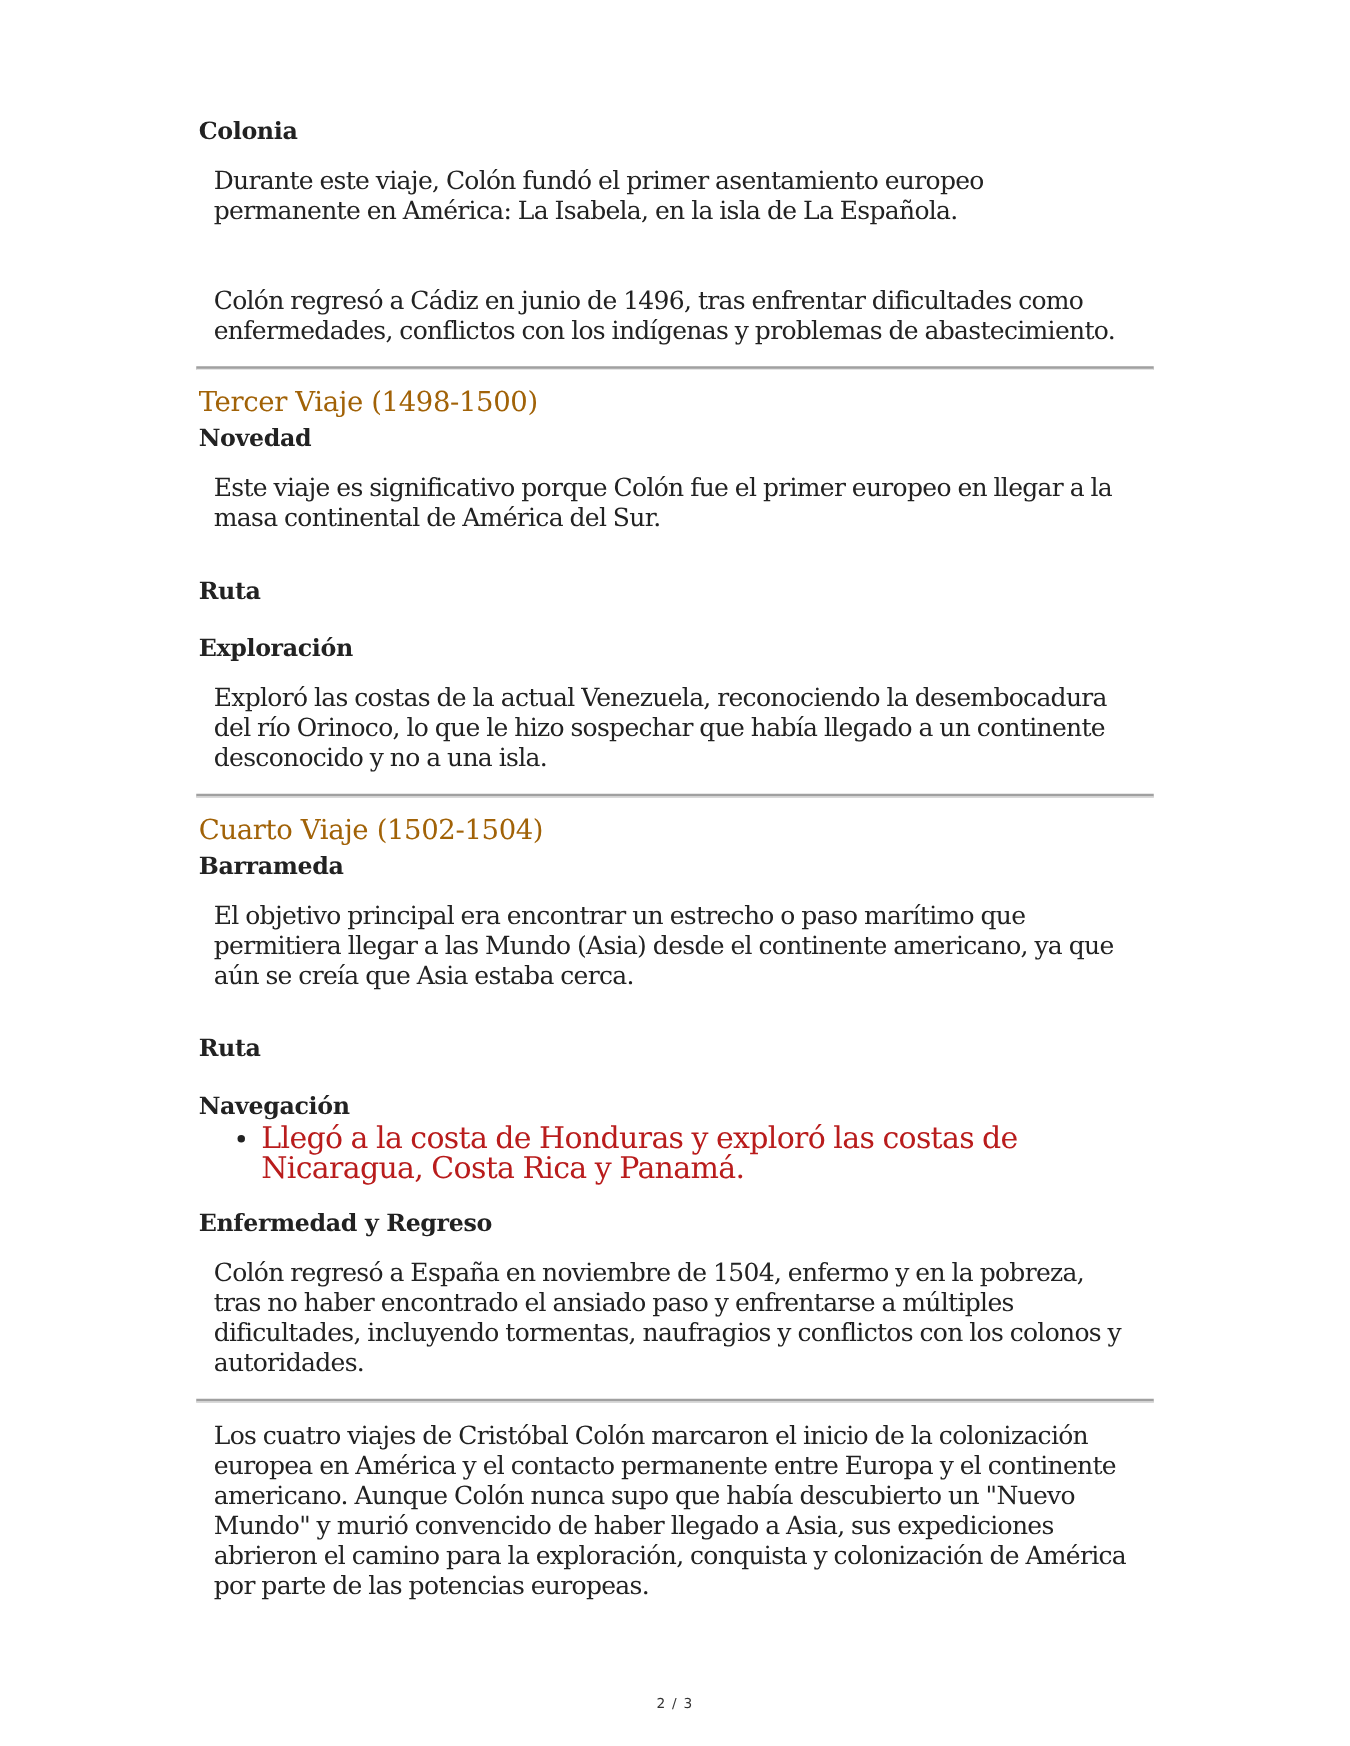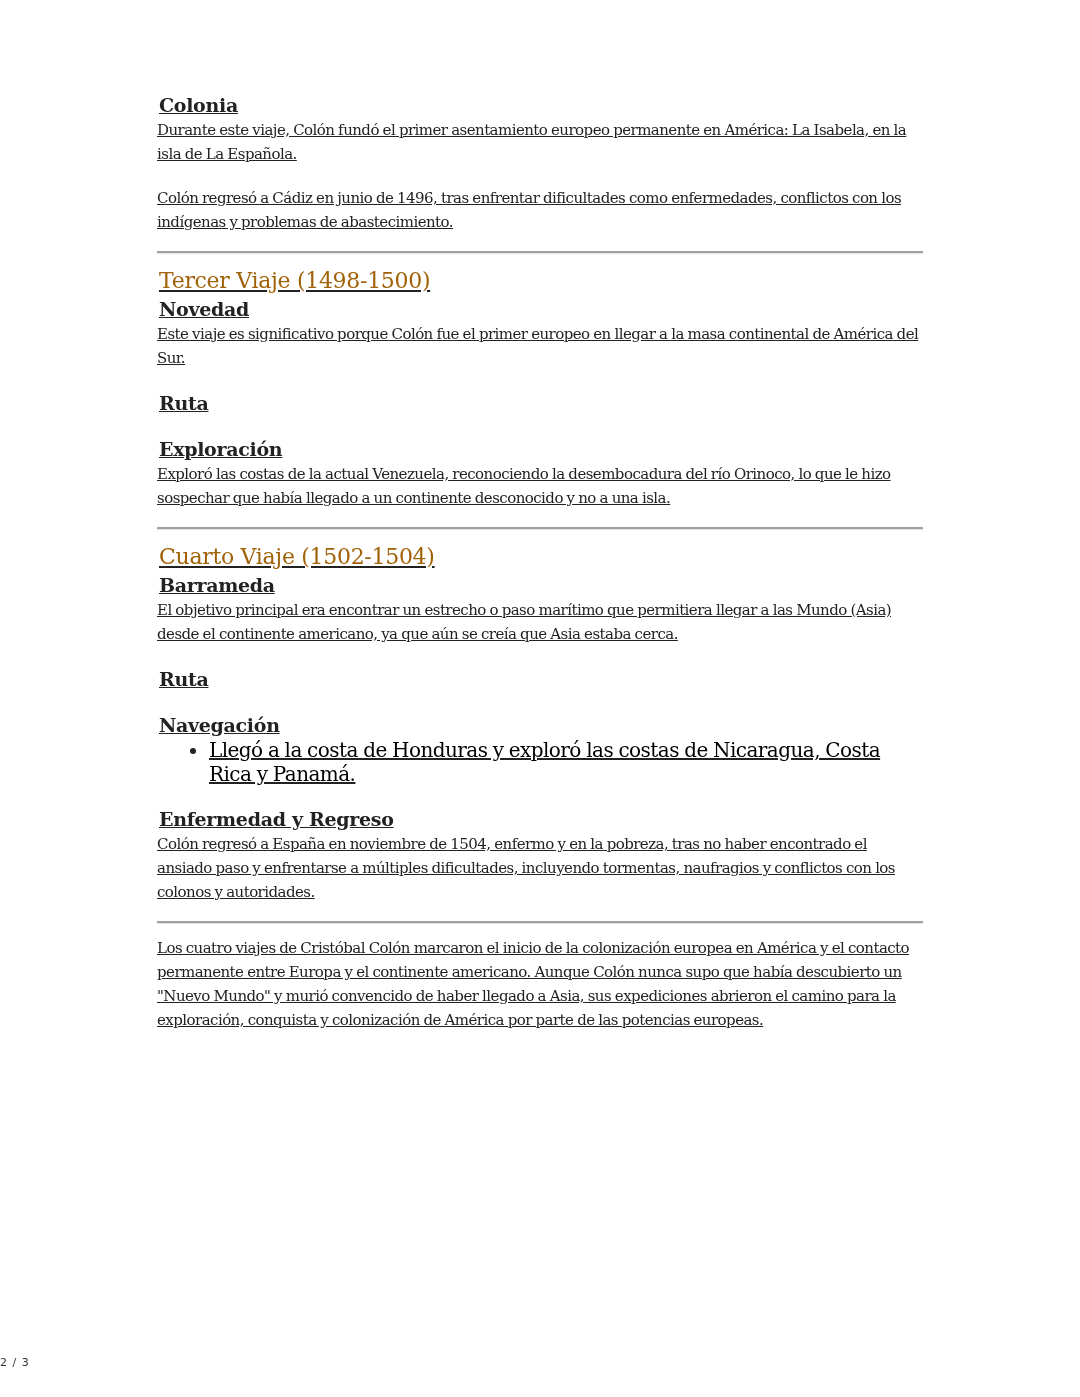--- a/index.html
+++ b/index.html
@@ -2,54 +2,54 @@
 <html><head>
 <meta charset="utf-8">
 <style>
   html, body { margin: 0; padding: 0; background: #ffffff; }
   body {
     width: 1080px; height: 1397px; position: relative; overflow: hidden;
     font-family: "DejaVu Serif", "Liberation Serif", serif;
     color: #222222;
   }
   .page {
-    position: absolute; left: 157px; top: 92px; width: 766px; text-decoration: underline;
+    position: absolute; left: 157px; top: 92px; width: 766px;
   }
   .h3 {
     font-family: "DejaVu Serif", serif;
     font-weight: bold; font-size: 19px; line-height: 26px;
     margin: 0 0 0 2px; color: #222;
     letter-spacing: -0.3px;
   }
   .h2 {
     font-family: "DejaVu Serif", serif;
     font-weight: normal; font-size: 22px; line-height: 30px;
     margin: 0 0 0 2px; color: #a16207;
     letter-spacing: -0.3px;
   }
   .p {
-    font-size: 15px; line-height: 24px; margin: 0; color: #222;
+    font-size: 20px; line-height: 24px; margin: 14px; color: #222;
     letter-spacing: -0.55px; word-spacing: -0.5px;
   }
   .gap { height: 20px; }
   .rule {
     height: 2px; background: #a0a0a0; border-bottom: 1px solid #e4e4e4;
     margin: 17px 0 12px 0;
   }
   ul.list { margin: 0; padding: 0 0 0 52px; list-style: none; }
   ul.list li {
-    position: relative; font-size: 20px; line-height: 24px; color: #000000;
+    position: relative; font-size: 24px; line-height: 24px; color: #b91c1c;
     letter-spacing: -0.55px; word-spacing: -0.5px;
   }
   ul.list li .bullet {
     position: absolute; left: -19px; top: 10px; width: 6px; height: 6px;
     border-radius: 50%; background: #222;
   }
   .footer {
-    position: absolute; top: 1356px; left: 0; width: 1080px; text-align: left;
+    position: absolute; top: 1356px; left: 0; width: 1080px; text-align: center;
     font-family: "DejaVu Sans", sans-serif; font-size: 11px; color: #333;
     letter-spacing: 1px;
   }
 </style>
 </head>
 <body>
 
 <div class="page">
 
   <h3 class="h3">Colonia</h3>

